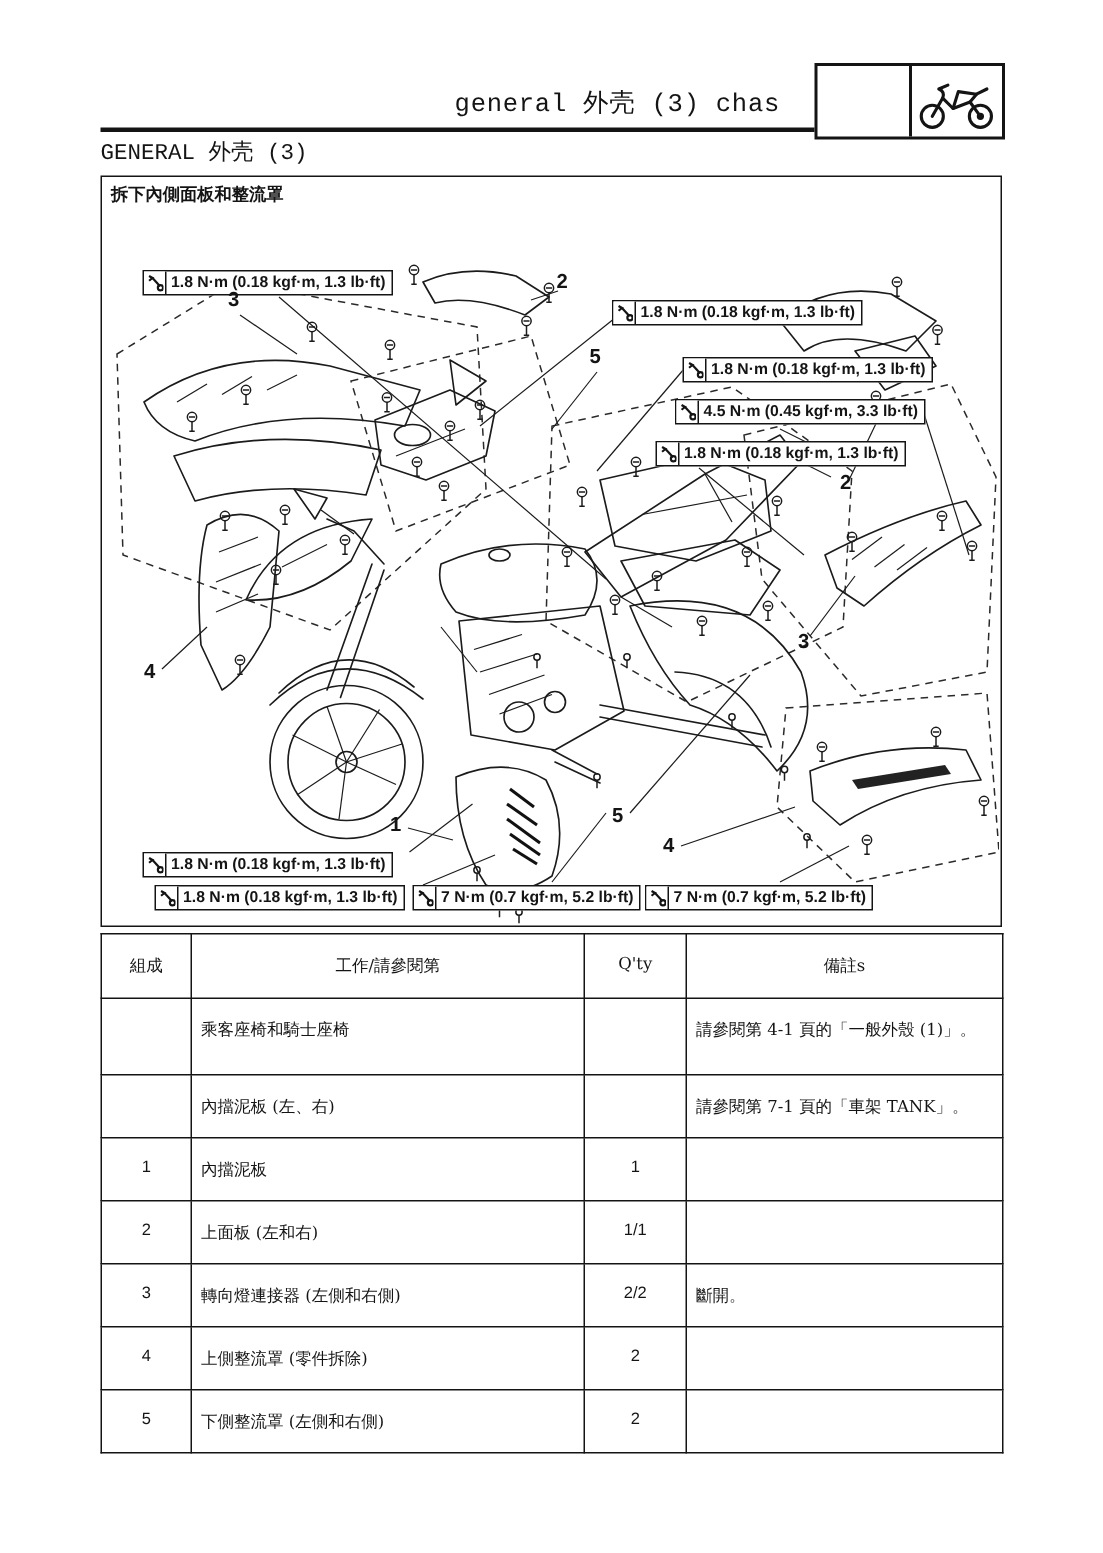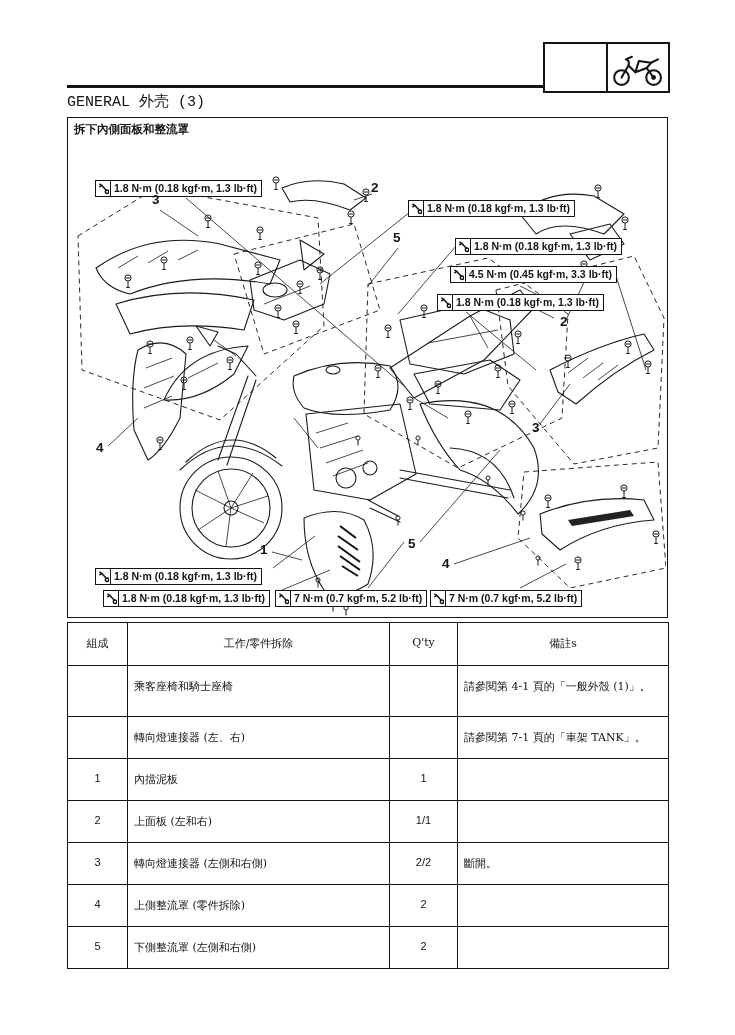--- a/index.html
+++ b/index.html
@@ -72,20 +72,21 @@
   .page-number{
     position:absolute;left:0;top:966px;width:735px;text-align:center;
     font-size:15px;font-weight:bold;letter-spacing:.5px;
   }
 </style>
 </head>
 <body>
 
 <div class="page">
 
+  <div class="running-title">general 外壳 (3) chas</div>
   <div class="header-rule"></div>
   <div class="badge">
     <div class="badge-left"></div>
     <div class="badge-right">
       <svg width="52" height="42" viewBox="0 0 60 46">
         <g stroke="#141414" stroke-width="2.4" fill="none" stroke-linecap="round" stroke-linejoin="round">
           <circle cx="11" cy="34" r="8.5"></circle>
           <circle cx="48" cy="34" r="8.5"></circle>
           <circle cx="48" cy="34" r="1.6" fill="#141414"></circle>
           <path d="M11,34 L19,20 Q21,15 16,13 L23,10"></path>
@@ -400,33 +401,33 @@
   <table class="parts-table">
     <colgroup>
         <col style="width:60px">
         <col style="width:262px">
         <col style="width:68px">
         <col style="width:211px">
       </colgroup>
     <tbody>
         <tr>
       <th>組成</th>
-      <th>工作/零件拆除</th>
+      <th>工作/請參閱第</th>
       <th>Q'ty</th>
       <th>備註s</th>
     </tr>
     <tr class="rh-30">
       <td class="cell-no"></td>
       <td class="cell-name">乘客座椅和騎士座椅</td>
       <td class="cell-qty"></td>
       <td class="cell-remark">請參閱第 4-1 頁的「一般外殼 (1)」。</td>
     </tr>
     <tr class="rh-18">
       <td class="cell-no"></td>
-      <td class="cell-name">轉向燈連接器 (左、右)</td>
+      <td class="cell-name">內擋泥板 (左、右)</td>
       <td class="cell-qty"></td>
       <td class="cell-remark">請參閱第 7-1 頁的「車架 TANK」。</td>
     </tr>
     <tr class="rh-num">
       <td class="cell-no">1</td>
       <td class="cell-name">內擋泥板</td>
       <td class="cell-qty">1</td>
       <td class="cell-remark"></td>
     </tr>
     <tr class="rh-num">

